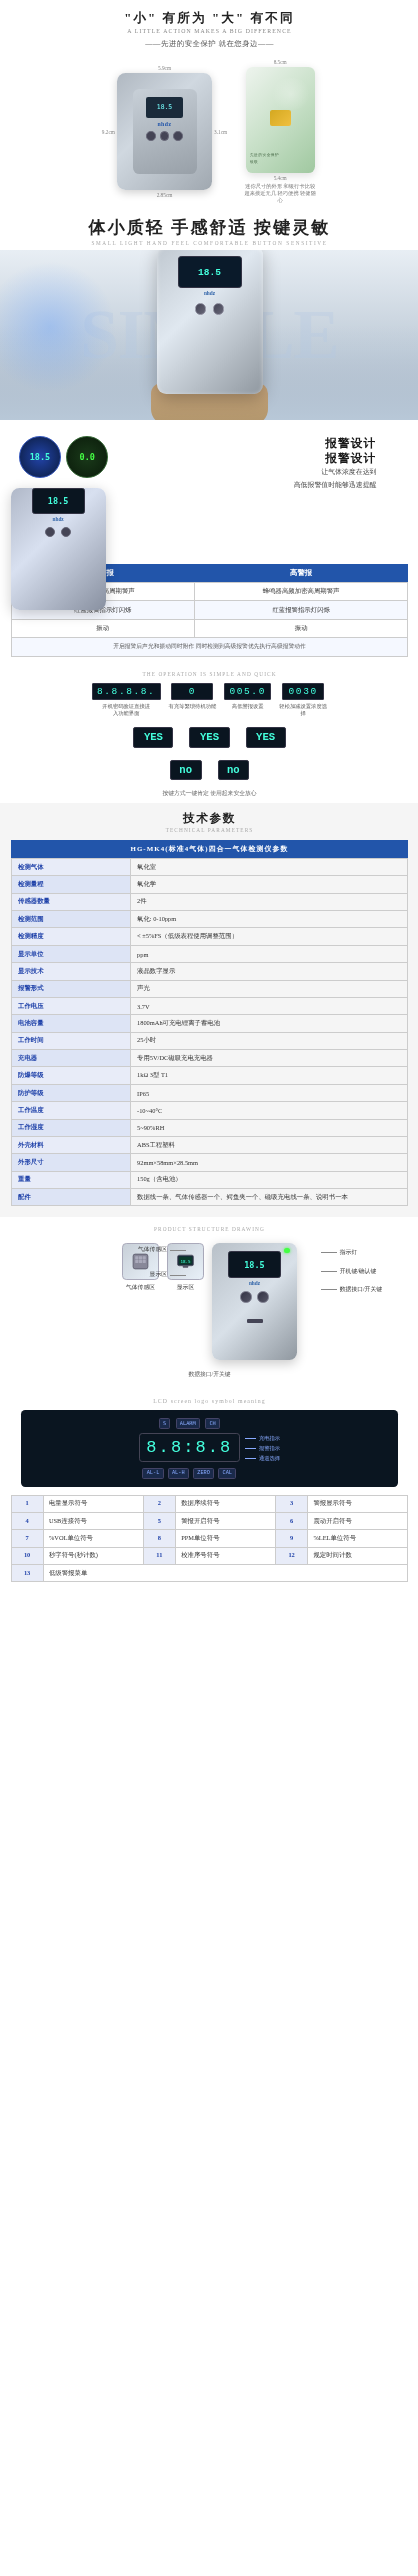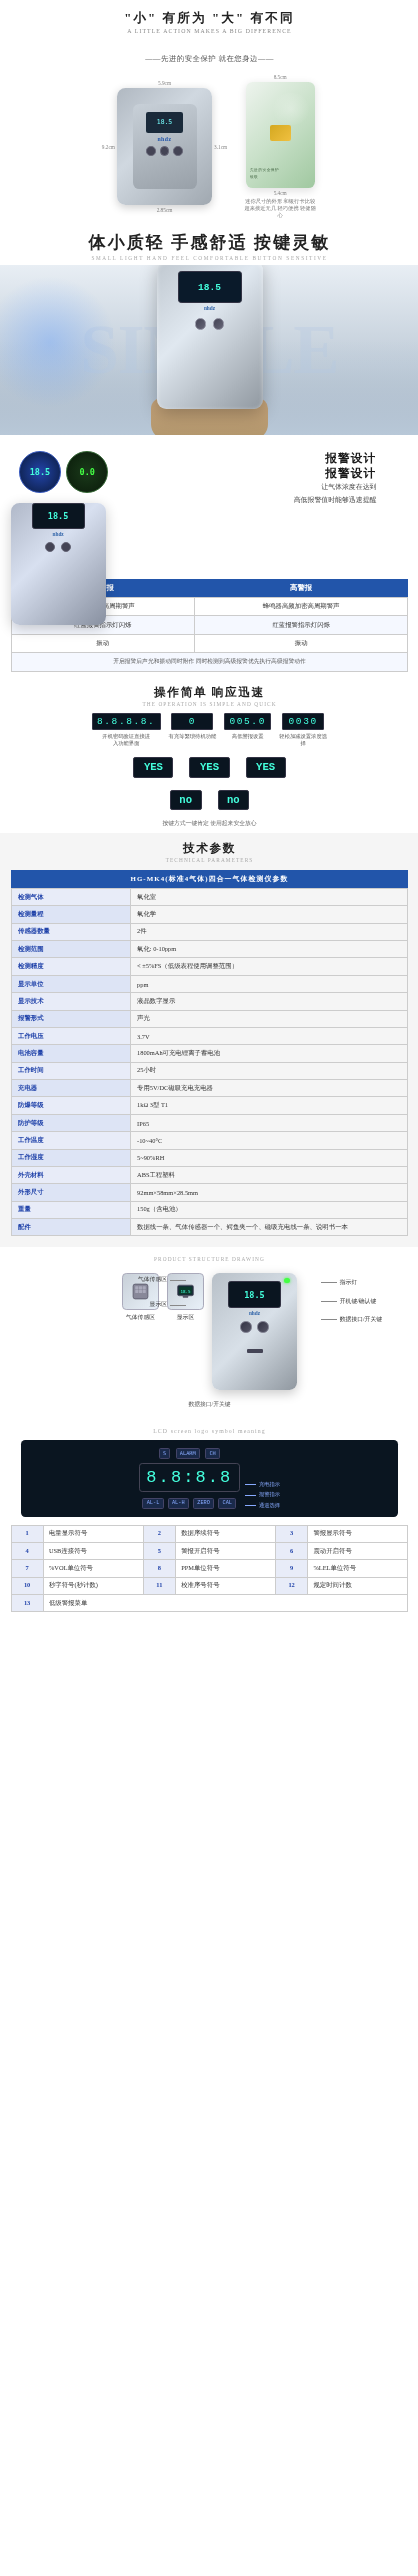--- a/index.html
+++ b/index.html
@@ -24,21 +24,21 @@
     }
     .slogan-sub {
       font-size: 5.8px;
       color: #888;
       letter-spacing: 1.1px;
       margin-top: 1.1px;
     }
     .slogan-desc {
       font-size: 7.4px;
       color: #555;
-      margin-top: 20px;
+      margin-top: 5px;
       letter-spacing: 0.5px;
     }
 
     
     .product-top-images {
       display: flex;
       justify-content: center;
       align-items: center;
       gap: 16px;
       padding: 5.3px 21px 5.3px;
@@ -456,21 +456,21 @@
       margin-top: 1.1px;
       margin-bottom: 6.4px;
     }
 
     .lcd-display-block {
       background: #0a1520;
       border-radius: 4.2px;
       padding: 8px;
       margin: 0 10.6px 8px;
       display: flex;
-      align-items: flex-end;
+      align-items: center;
       gap: 5.3px;
       flex-wrap: wrap;
       justify-content: center;
     }
     .lcd-sym-screen {
       background: #0a1520;
       border: 1.6px solid #445;
       border-radius: 3.2px;
       padding: 4.2px 6.4px;
       font-family: 'Courier New', monospace;
@@ -702,21 +702,20 @@
         </tr>
         <tr>
           <td colspan="2" style="font-size:5.8px; color:#555;">开启报警后声光和振动同时附作 同时检测到高级报警优先执行高级报警动作</td>
         </tr>
       </tbody>
     </table>
   </div>
 </div>
 
 <div class="section-operation">
-  <div class="op-title-cn">操作简单  响应迅速</div>
   <div class="op-title-en">THE OPERATION IS SIMPLE AND QUICK</div>
 
   <div class="lcd-grid">
     <div class="lcd-item">
       <div class="lcd-screen">
         <span>8.8.8.8.</span>
       </div>
       <div class="lcd-label">开机密码验证直接进入功能界面</div>
     </div>
     <div class="lcd-item">

